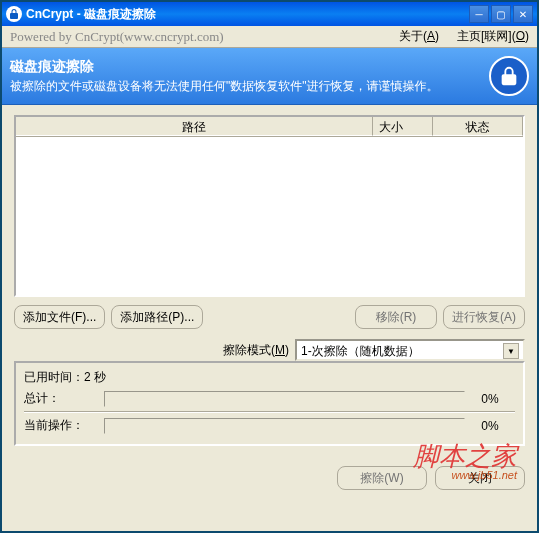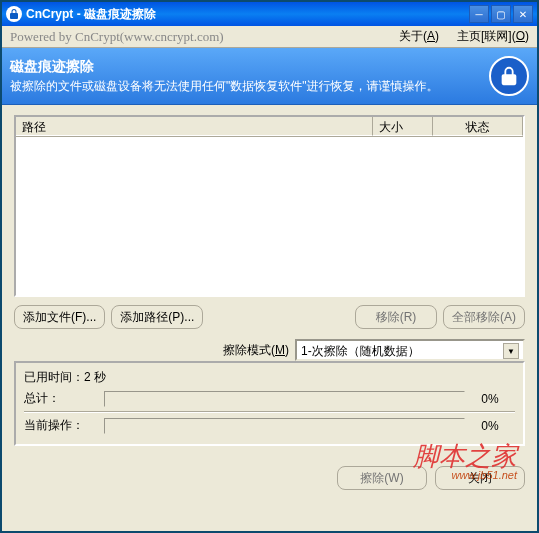--- a/index.html
+++ b/index.html
@@ -17,21 +17,21 @@
 .banner { background: linear-gradient(#5aa8f8, #2b7ae0); color: #fff; padding: 8px 8px; display: flex; align-items: center; border-bottom: 1px solid #1d5fb8; }
 .banner .txt { flex: 1; }
 .banner .h { font-size: 14px; font-weight: bold; margin-bottom: 2px; }
 .banner .sub { font-size: 12px; }
 .banner .lockicon { width: 40px; height: 40px; border-radius: 50%; background: #1a5fc9; border: 2px solid #fff; display: flex; align-items: center; justify-content: center; }
 .banner .lockicon svg { width: 22px; height: 22px; fill: #fff; }
 .content { padding: 10px 12px; }
 .listbox { border: 2px inset #fff; background: #fff; height: 182px; margin-bottom: 8px; }
 .listhead { display: flex; background: #ece9d8; border-bottom: 1px solid #aca899; height: 20px; }
 .listhead .col { padding: 2px 6px; border-right: 1px solid #aca899; border-bottom: 1px solid #fff; font-size: 12px; }
-.listhead .c1 { flex: 1; }
+.listhead .c1 { flex: 1; text-align: center; }
 .listhead .c2 { width: 60px; }
 .listhead .c3 { width: 90px; text-align: center; }
 .listbody { height: 160px; background: #fff; }
 .btnrow { display: flex; gap: 6px; margin-bottom: 10px; }
 .btn { height: 24px; padding: 0 8px; background: #ece9d8; border: 1px solid #aca899; border-radius: 8px; cursor: pointer; font-size: 12px; display: flex; align-items: center; justify-content: center; min-width: 82px; }
 .btn[disabled] { color: #737373; cursor: default; }
 .spacer { flex: 1; }
 .moderow { display: flex; align-items: center; justify-content: flex-end; gap: 6px; margin-bottom: 0; }
 .sel { height: 22px; width: 230px; background: #fff; border: 2px inset #ece9d8; padding: 2px 4px; font-size: 12px; display: flex; align-items: flex-start; justify-content: space-between; }
 .sel .arr { width: 16px; height: 16px; background: #ece9d8; border: 1px solid #aca899; display: flex; align-items: center; justify-content: center; font-size: 8px; }
@@ -91,21 +91,21 @@
         <div class="col c3">状态</div>
       </div>
       <div class="listbody"></div>
     </div>
 
     <div class="btnrow">
       <button class="btn">添加文件(F)...</button>
       <button class="btn">添加路径(P)...</button>
       <div class="spacer"></div>
       <button class="btn" disabled="">移除(R)</button>
-      <button class="btn" disabled="">全部移除(A)</button>
+      <button class="btn" disabled="">进行恢复(A)</button>
     </div>
 
     <div class="moderow">
       <span>擦除模式(<span class="u">M</span>)</span>
       <div class="sel">
         <span>1-次擦除（随机数据）</span>
         <span class="arr">▼</span>
       </div>
     </div>
 

